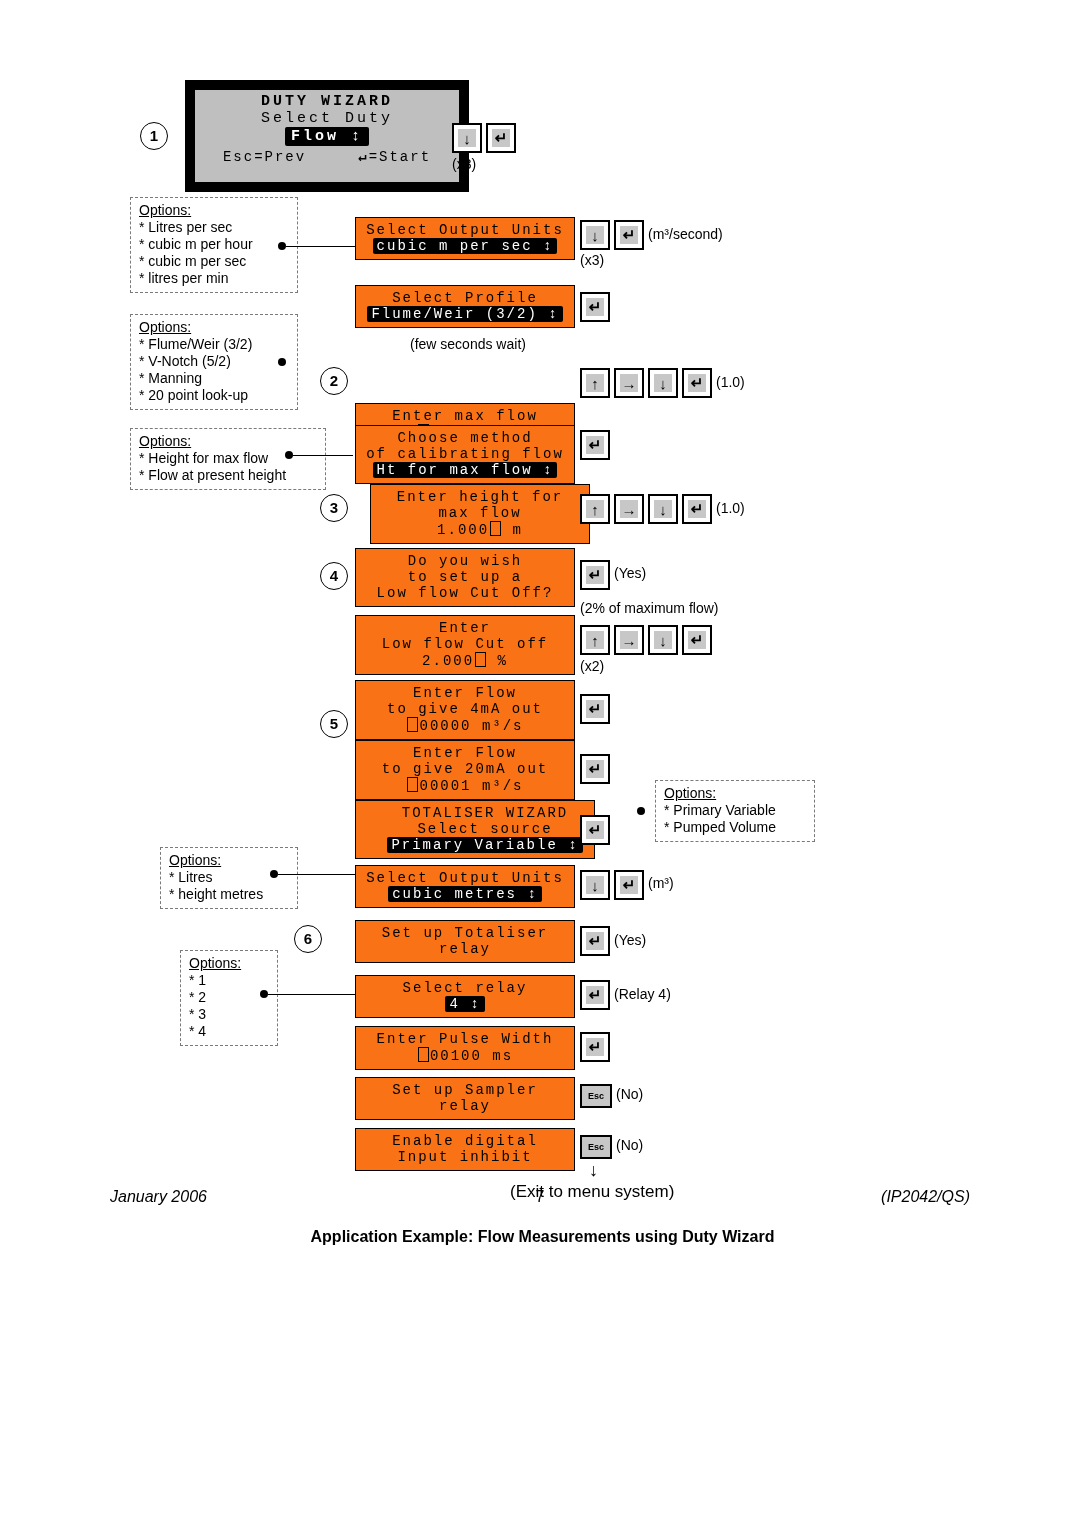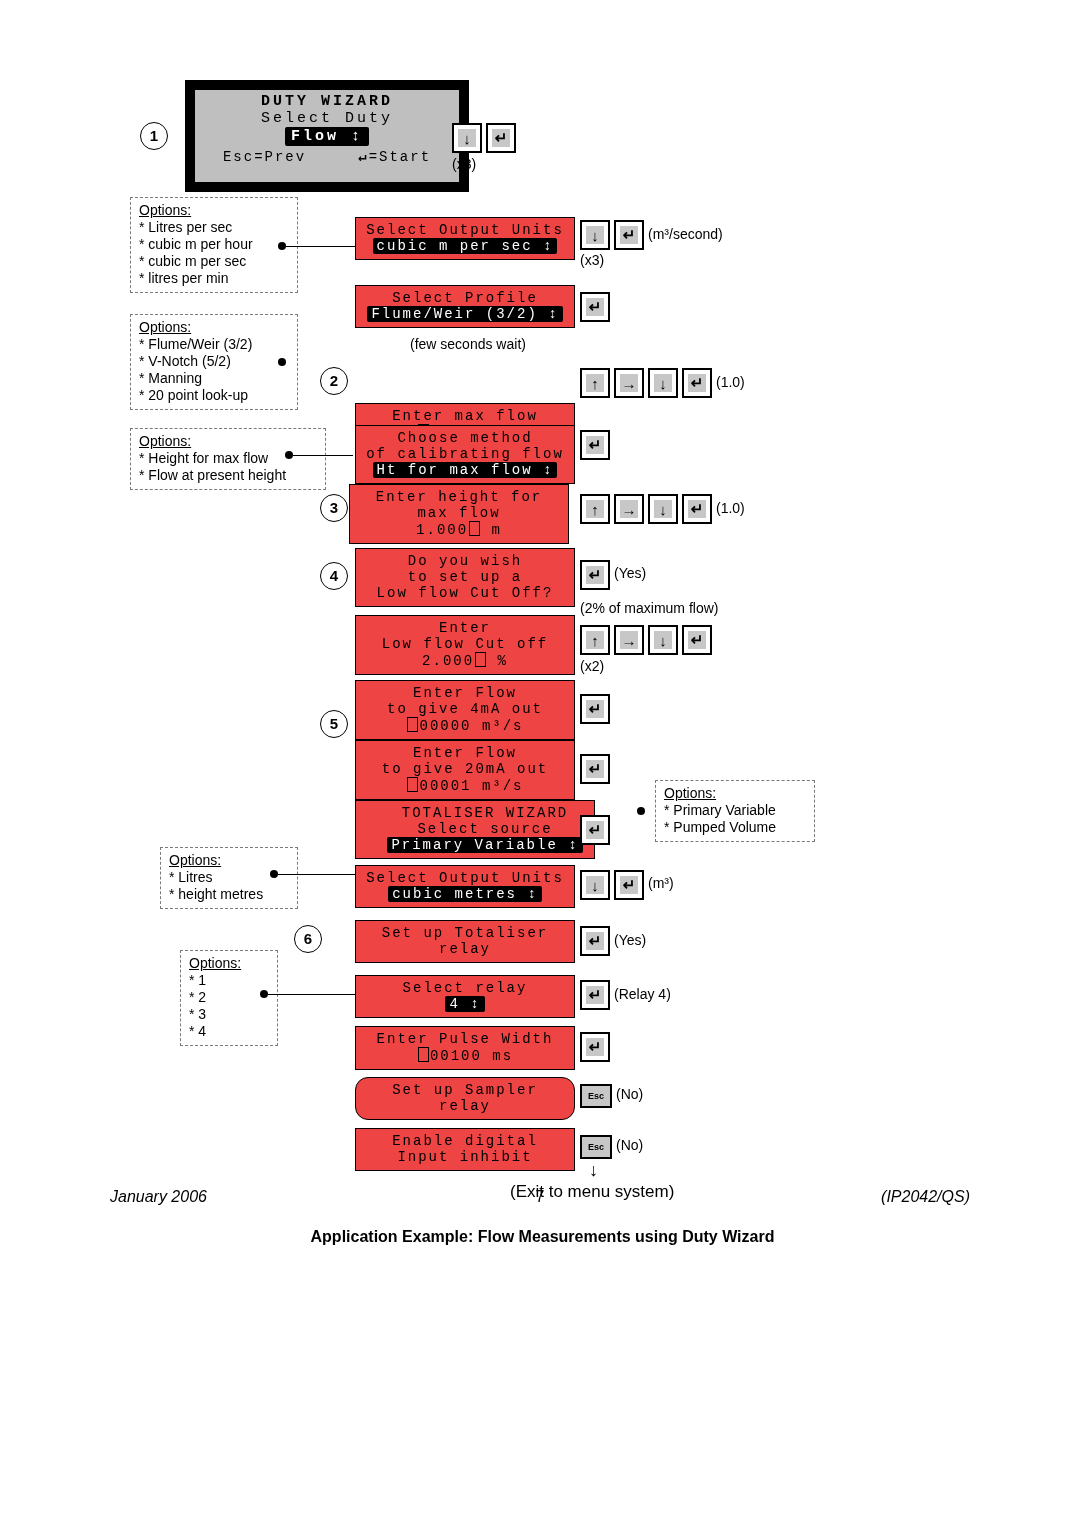--- a/index.html
+++ b/index.html
@@ -49,21 +49,21 @@
   }
   .wiz-inner .updn::after { content: " \2195"; color: #fff; }
   .wiz-inner .line4 { font-size: 14px; letter-spacing: 2px; margin-top: 2px;}
   .wiz-inner .line4 .ret { font-weight: bold; }
 
   
   .screen {
     position: absolute;
     width: 210px;
     border: 1px solid #000;
-    background: #ef4444;
+    background: #f97316;
     font-family: "Courier New", monospace;
     text-align: center;
     font-size: 14px;
     letter-spacing: 2px;
     padding: 4px 4px 5px 4px;
   }
   .screen .pill {
     display: inline-block;
     background: #000; color: #fff;
     padding: 0 4px;
@@ -256,21 +256,21 @@
   <div class="opts" style="left:0; top:348px; width:178px;">
     <u>Options:</u><br>
     <span>* Height for max flow</span><br>
     <span>* Flow at present height</span>
   </div>
   <div class="dot" style="left:155px; top:371px;"></div>
   <div class="hline" style="left:163px; top:375px; width:60px;"></div>
 
   <div class="step" style="left:190px; top:414px;">3</div>
 
-  <div class="screen" style="left:219px; top:404px;font-family:Liberation Mono, monospace;">
+  <div class="screen" style="left:240px; top:404px;font-family:Liberation Mono, monospace;">
     <div>Enter height for</div>
     <div>max flow</div>
     <span>1.000</span><span class="cursor"></span><span> m</span>
   </div>
   <div class="key up" style="left:450px; top:414px;">
       <span class="inner"></span>
     </div>
   <div class="key right" style="left:484px; top:414px;">
       <span class="inner"></span>
     </div>
@@ -402,21 +402,21 @@
   <span class="note14" style="left:484px; top:906px;">(Relay 4)</span>
 
   <div class="screen" style="left:225px; top:946px;">
     <div>Enter Pulse Width</div>
     <span class="cursor"></span><span>00100 ms</span>
   </div>
   <div class="key enter" style="left:450px; top:952px;">
       <span class="inner"></span>
     </div>
 
-  <div class="screen" style="left:225px; top:997px;border-radius:13px;">
+  <div class="screen" style="left:225px; top:997px;">
     <div>Set up Sampler</div>
     <div>relay</div>
   </div>
   <div class="key esc" style="left:450px; top:1004px;"></div>
   <span class="note14" style="left:486px; top:1006px;">(No)</span>
 
   <div class="screen" style="left:225px; top:1048px;">
     <div>Enable digital</div>
     <div>Input inhibit</div>
   </div>

